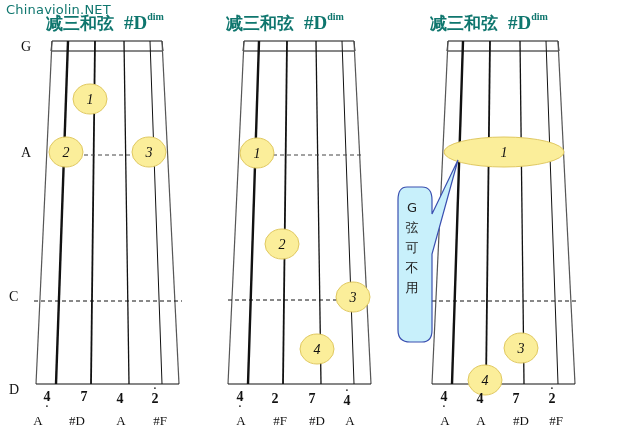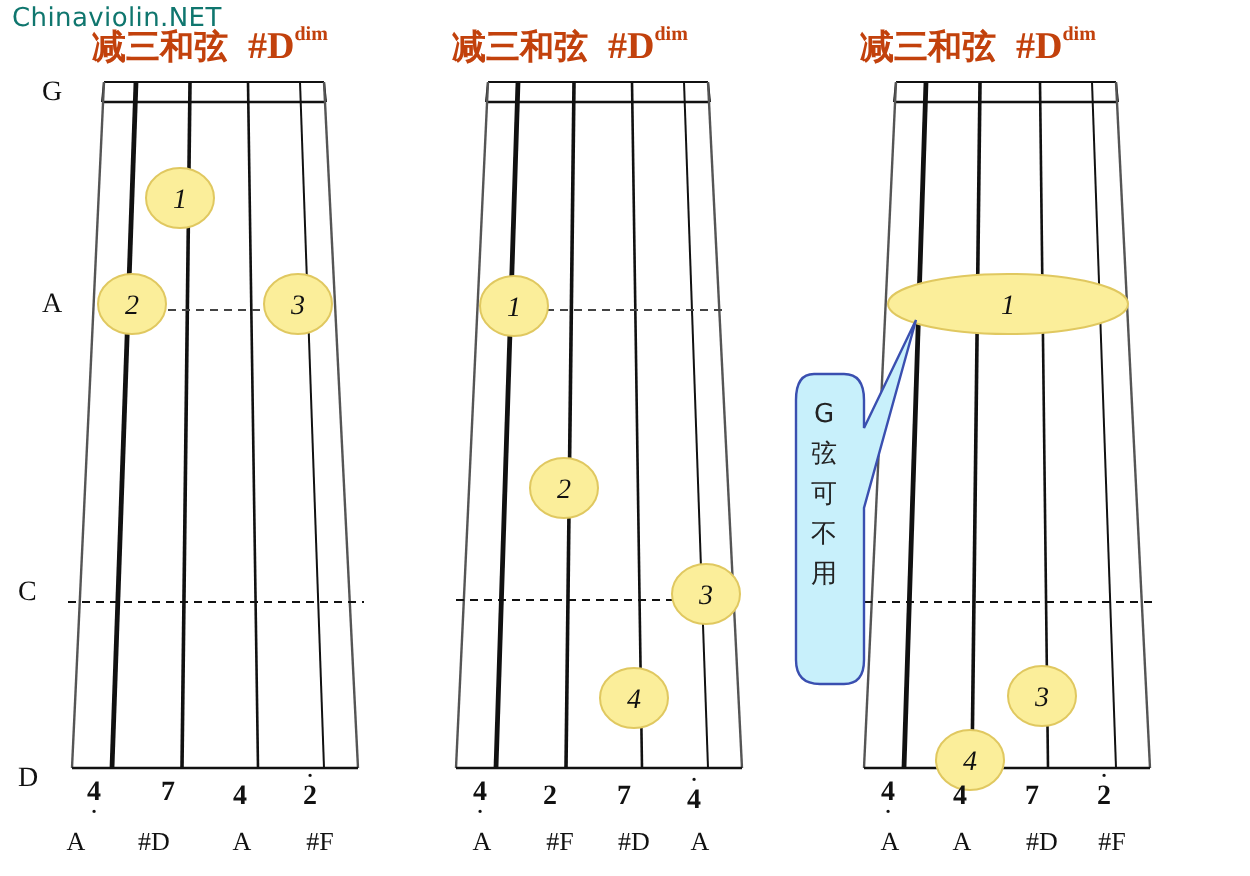--- a/index.html
+++ b/index.html
@@ -1,18 +1,18 @@
 <!DOCTYPE html>
 <html><head>
   <meta charset="utf-8">
   <style>
     html, body { margin: 0; padding: 0; background: #ffffff; }
     body { width: 625px; height: 438px; position: relative; overflow: hidden; font-family: "Liberation Serif", serif; }
     .watermark { position: absolute; left: 6px; top: 2px; font-family: "DejaVu Sans", sans-serif; font-size: 13px; color: #0f766e; letter-spacing: 0.2px; z-index: 5; }
-    .title { position: absolute; top: 12px; font-family: "DejaVu Serif", serif; font-weight: bold; font-size: 17px; color: #c2410c; white-space: nowrap; }
+    .title { position: absolute; top: 12px; font-family: "DejaVu Serif", serif; font-weight: bold; font-size: 17px; color: #0f766e; white-space: nowrap; }
     .title sup { font-size: 10px; font-family: "Liberation Serif", serif; position: relative; top: -2px; }
     .title .chord { font-family: "Liberation Serif", serif; font-size: 19px; margin-left: 10px; }
     .axis-label { position: absolute; font-family: "Liberation Serif", serif; font-size: 14px; color: #111; }
     svg { position: absolute; left: 0; top: 0; }
     .dot-label { font-family: "Liberation Serif", serif; font-style: italic; font-size: 14px; fill: #111; }
     .num { position: absolute; font-family: "Liberation Serif", serif; font-weight: bold; font-size: 14px; color: #111; text-align: center; width: 20px; }
     .num .dot-above, .num .dot-below { display: block; font-size: 10px; line-height: 4px; height: 4px; }
     .note { position: absolute; font-family: "Liberation Serif", serif; font-size: 13px; color: #111; text-align: center; width: 30px; }
     .callout-text { position: absolute; left: 398px; top: 198px; width: 28px; font-family: "DejaVu Sans", sans-serif; font-size: 13px; color: #222; text-align: center; line-height: 20px; }
   </style>

